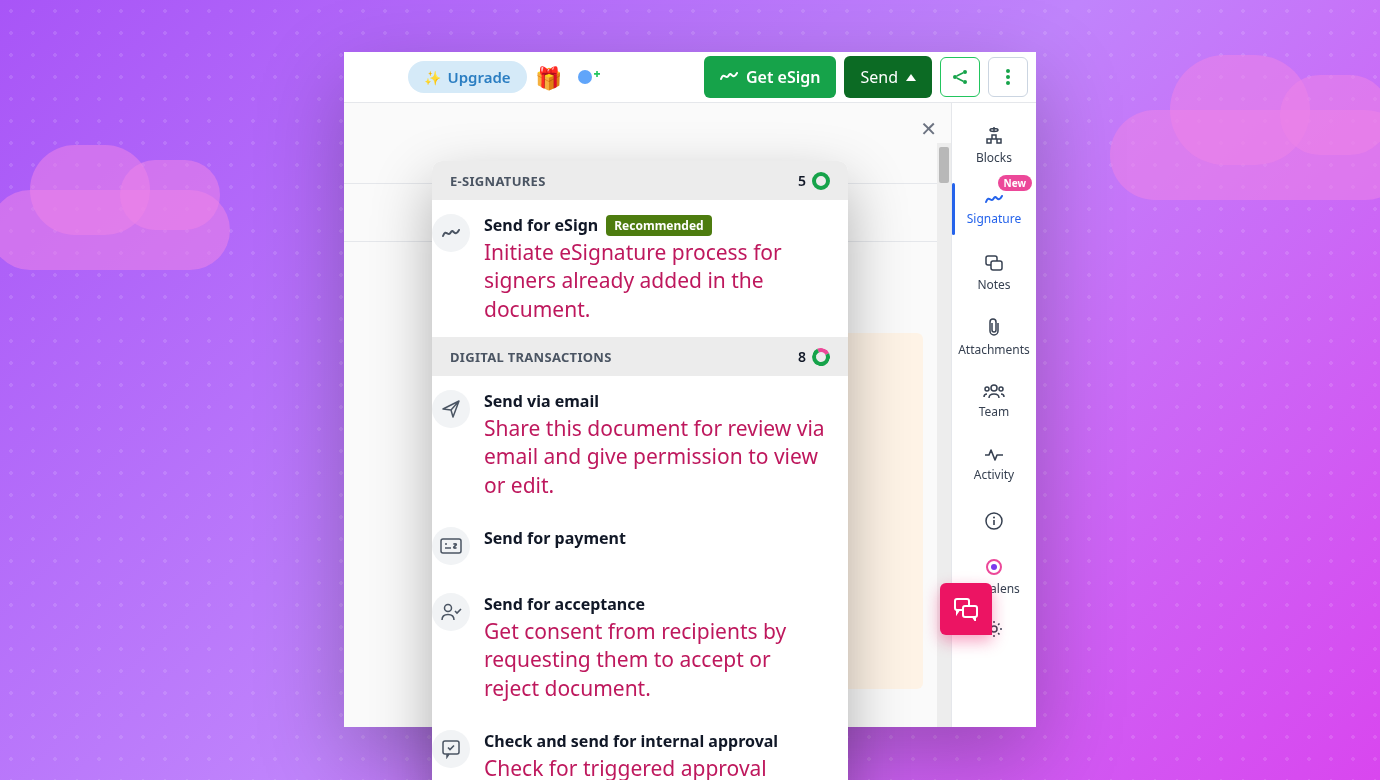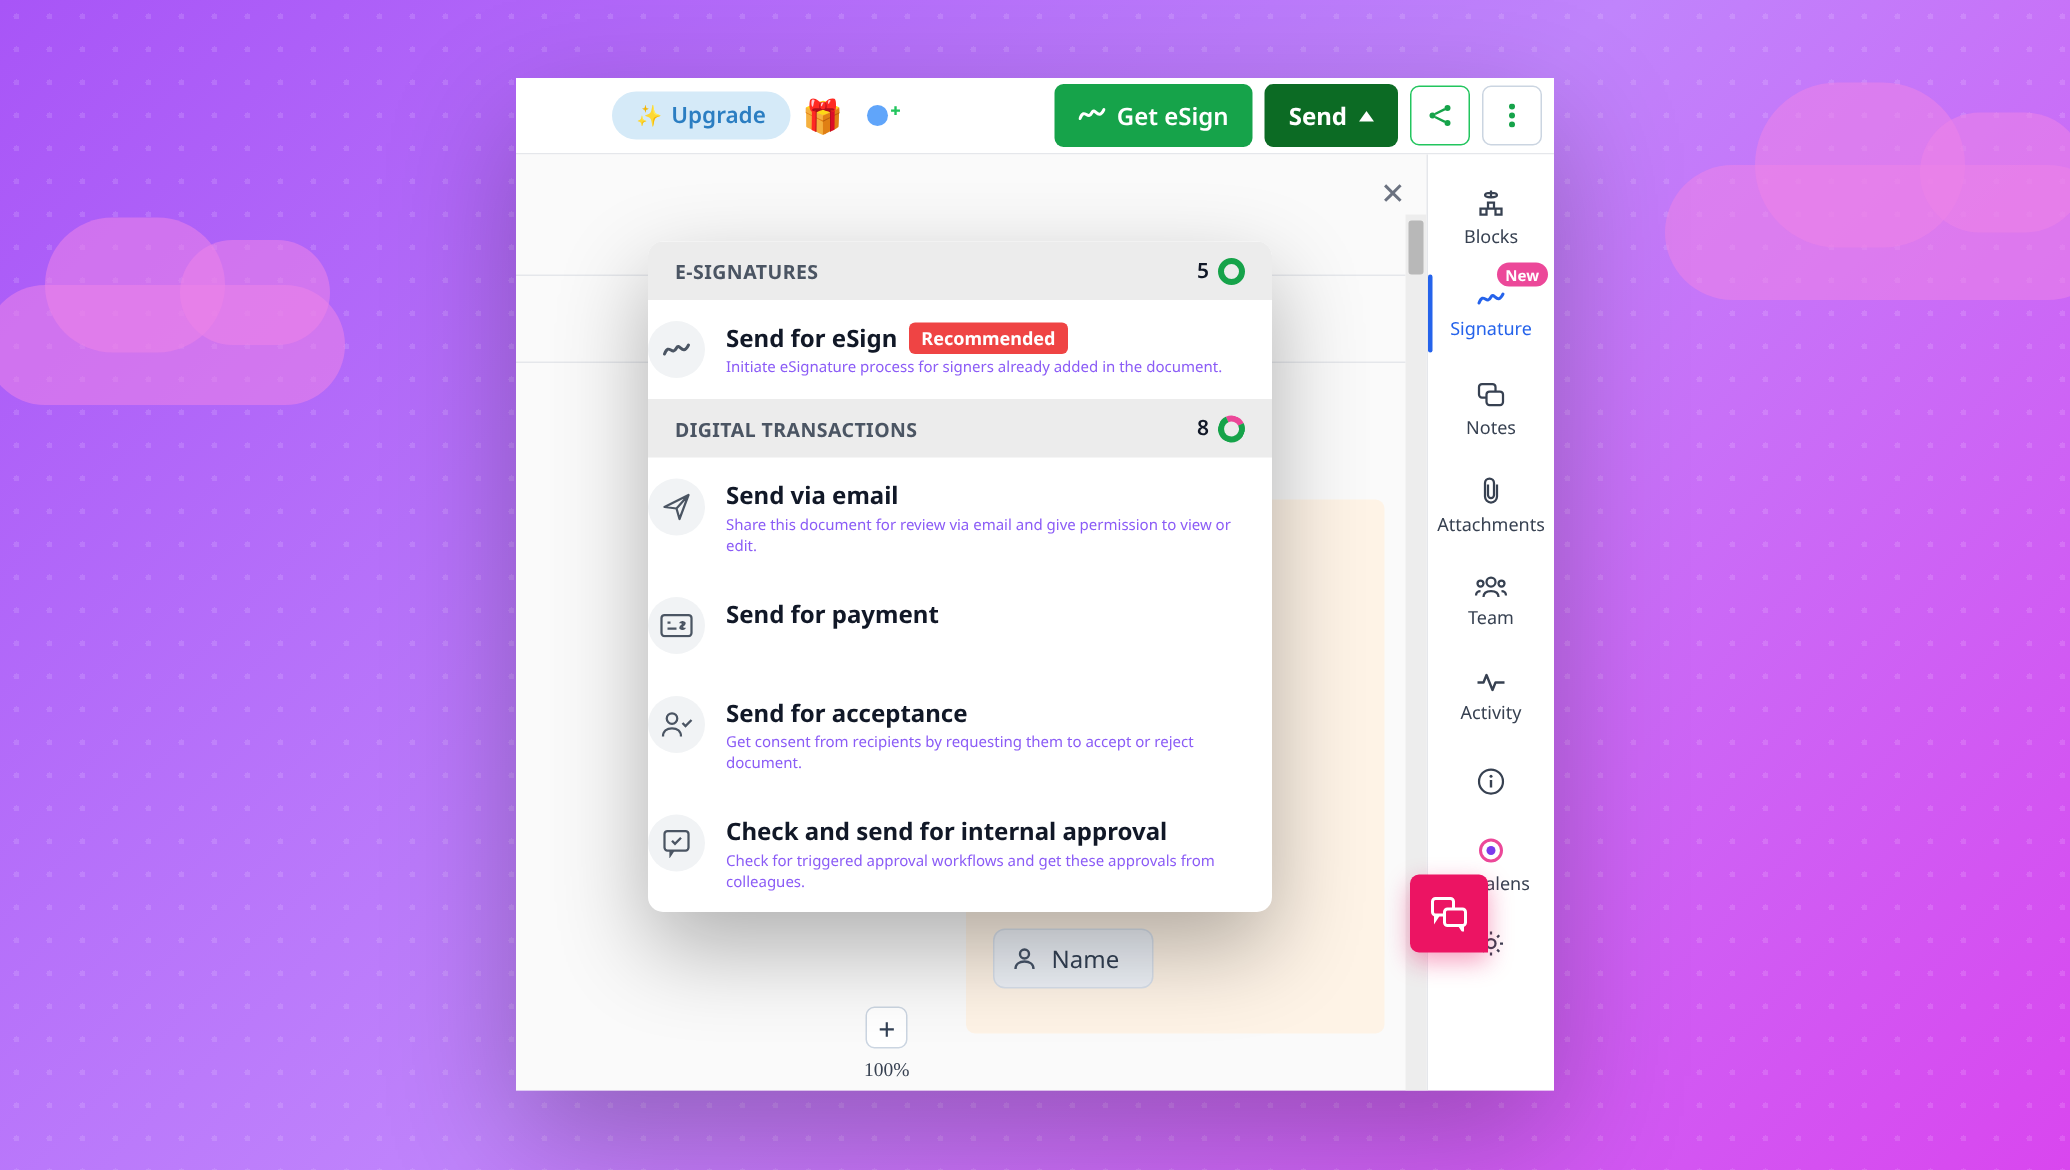--- a/index.html
+++ b/index.html
@@ -22,21 +22,21 @@
 .topbar{height:51px;display:flex;align-items:center;padding:0 8px;gap:8px;border-bottom:1px solid #e5e7eb;}
 .upgrade-btn{display:flex;align-items:center;gap:6px;background:#d5eaf8;color:#2b7ec2;font-weight:600;font-size:15px;padding:6px 16px;border-radius:999px;cursor:pointer;border:none;}
 .spark{font-size:14px;}
 .gift-icon{width:28px;height:28px;display:flex;align-items:center;justify-content:center;font-size:22px;cursor:pointer;}
 .addp{width:28px;height:28px;display:flex;align-items:center;justify-content:center;cursor:pointer;position:relative;}
 .addp .head{width:14px;height:14px;border-radius:50%;background:#60a5fa;}
 .addp .plus{position:absolute;top:2px;right:-2px;color:#22c55e;font-size:12px;font-weight:900;}
 .spacer{flex:1;}
 .getesign{display:flex;align-items:center;gap:8px;background:#16a34a;color:#fff;border:none;font-weight:600;font-size:16px;padding:10px 16px;border-radius:6px;cursor:pointer;}
 .scribble{display:inline-block;}
-.send-btn{display:flex;align-items:center;gap:8px;background:#0c6b24;color:#fff;border:none;font-weight:700;font-size:16px;padding:10px 16px;border-radius:6px;cursor:pointer;}
+.send-btn{display:flex;align-items:center;gap:8px;background:#0c6b24;color:#fff;border:none;font-weight:400;font-size:16px;padding:10px 16px;border-radius:6px;cursor:pointer;}
 .caret-up{width:0;height:0;border-left:5px solid transparent;border-right:5px solid transparent;border-bottom:7px solid #fff;}
 .sqbtn{width:40px;height:40px;border:1px solid #22c55e;border-radius:6px;display:flex;align-items:center;justify-content:center;cursor:pointer;background:#fff;}
 .sqbtn.grey{border-color:#cbd5e1;}
 .body{flex:1;display:flex;position:relative;}
 .canvas{flex:1;position:relative;background:#fafafa;border-right:1px solid #e5e7eb;}
 .closex{position:absolute;top:12px;right:14px;color:#6b7280;font-size:20px;cursor:pointer;}
 .scroll-track{position:absolute;right:0;top:40px;bottom:0;width:14px;background:#ededed;}
 .scroll-thumb{position:absolute;left:2px;top:4px;width:10px;height:36px;background:#b8b8b8;border-radius:2px;}
 .hr1{position:absolute;left:0;right:14px;top:80px;height:1px;background:#e5e7eb;}
 .hr2{position:absolute;left:0;right:14px;top:138px;height:1px;background:#e5e7eb;}
@@ -56,22 +56,22 @@
 
 .dd{position:absolute;left:432px;top:161px;width:416px;background:#fff;border-radius:10px;box-shadow:0 24px 60px rgba(0,0,0,.30);overflow:hidden;z-index:50;}
 .dd-sec{background:#ececec;padding:10px 18px;display:flex;align-items:center;justify-content:space-between;}
 .dd-sec .t{font-size:13px;font-weight:700;letter-spacing:.3px;color:#4b5563;}
 .dd-sec .r{display:flex;align-items:center;gap:6px;font-size:14px;color:#111827;font-weight:600;}
 .ring5{width:18px;height:18px;border:4px solid #16a34a;border-radius:50%;display:inline-block;}
 .ring8{width:18px;height:18px;border:4px solid #16a34a;border-top-color:#ec4899;border-radius:50%;display:inline-block;transform:rotate(20deg);}
 .dd-row{display:flex;padding:14px 18px 14px 0;gap:14px;cursor:pointer;}
 .dd-row .ic{width:38px;height:38px;min-width:38px;border-radius:50%;background:#f1f3f5;display:flex;align-items:center;justify-content:center;color:#4b5563;}
 .dd-row .txt .h{font-size:16px;font-weight:700;color:#111827;display:flex;align-items:center;gap:8px;}
-.dd-row .txt .d{font-size:10px;color:#8b5cf6;margin-top:2px;line-height:1.35;}
-.rec-badge{background:#ef4444;color:#fff;font-size:12px;font-weight:700;padding:2px 8px;border-radius:4px;}
+.dd-row .txt .d{font-size:21px;color:#be185d;margin-top:2px;line-height:1.35;}
+.rec-badge{background:#4d7c0f;color:#fff;font-size:12px;font-weight:700;padding:2px 8px;border-radius:4px;}
 </style>
 </head>
 <body>
 
 <div class="cloud c1"></div>
 <div class="cloud c2"></div>
 
 <div class="app">
 
   <div class="topbar">

